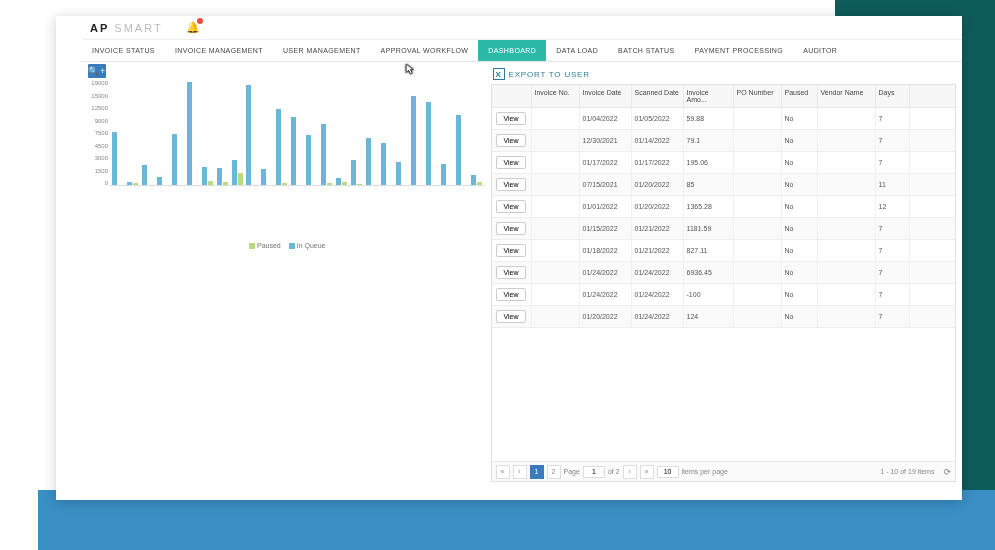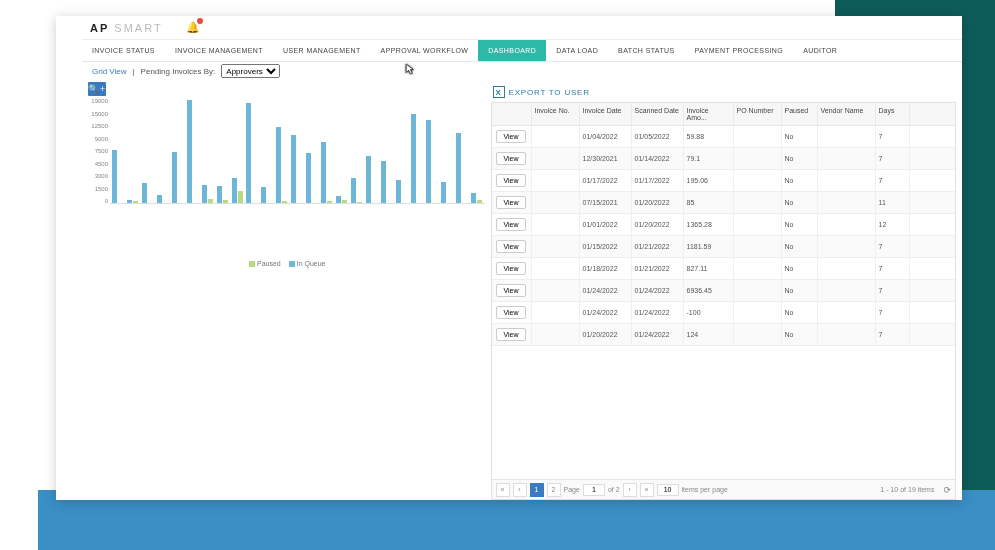--- a/index.html
+++ b/index.html
@@ -83,26 +83,20 @@
         <div class="mitem">INVOICE STATUS</div>
         <div class="mitem">INVOICE MANAGEMENT</div>
         <div class="mitem">USER MANAGEMENT</div>
         <div class="mitem">APPROVAL WORKFLOW</div>
         <div class="mitem active">DASHBOARD</div>
         <div class="mitem">DATA LOAD</div>
         <div class="mitem">BATCH STATUS</div>
         <div class="mitem">PAYMENT PROCESSING</div>
         <div class="mitem">AUDITOR</div>
       </div>
-  <div class="subbar">
-    <span style="color:#3a7bbf">Grid View</span>
-    <span>|</span>
-    <span>Pending Invoices By:</span>
-    <select><option>Approvers</option></select>
-  </div>
   <div class="content">
     <div class="left">
       <div class="search-chip">🔍+</div>
       <div class="chart-wrap">
         <div class="yaxis" id="yaxis">
               <span>19000</span>
               <span>15000</span>
               <span>12500</span>
               <span>9000</span>
               <span>7500</span>

